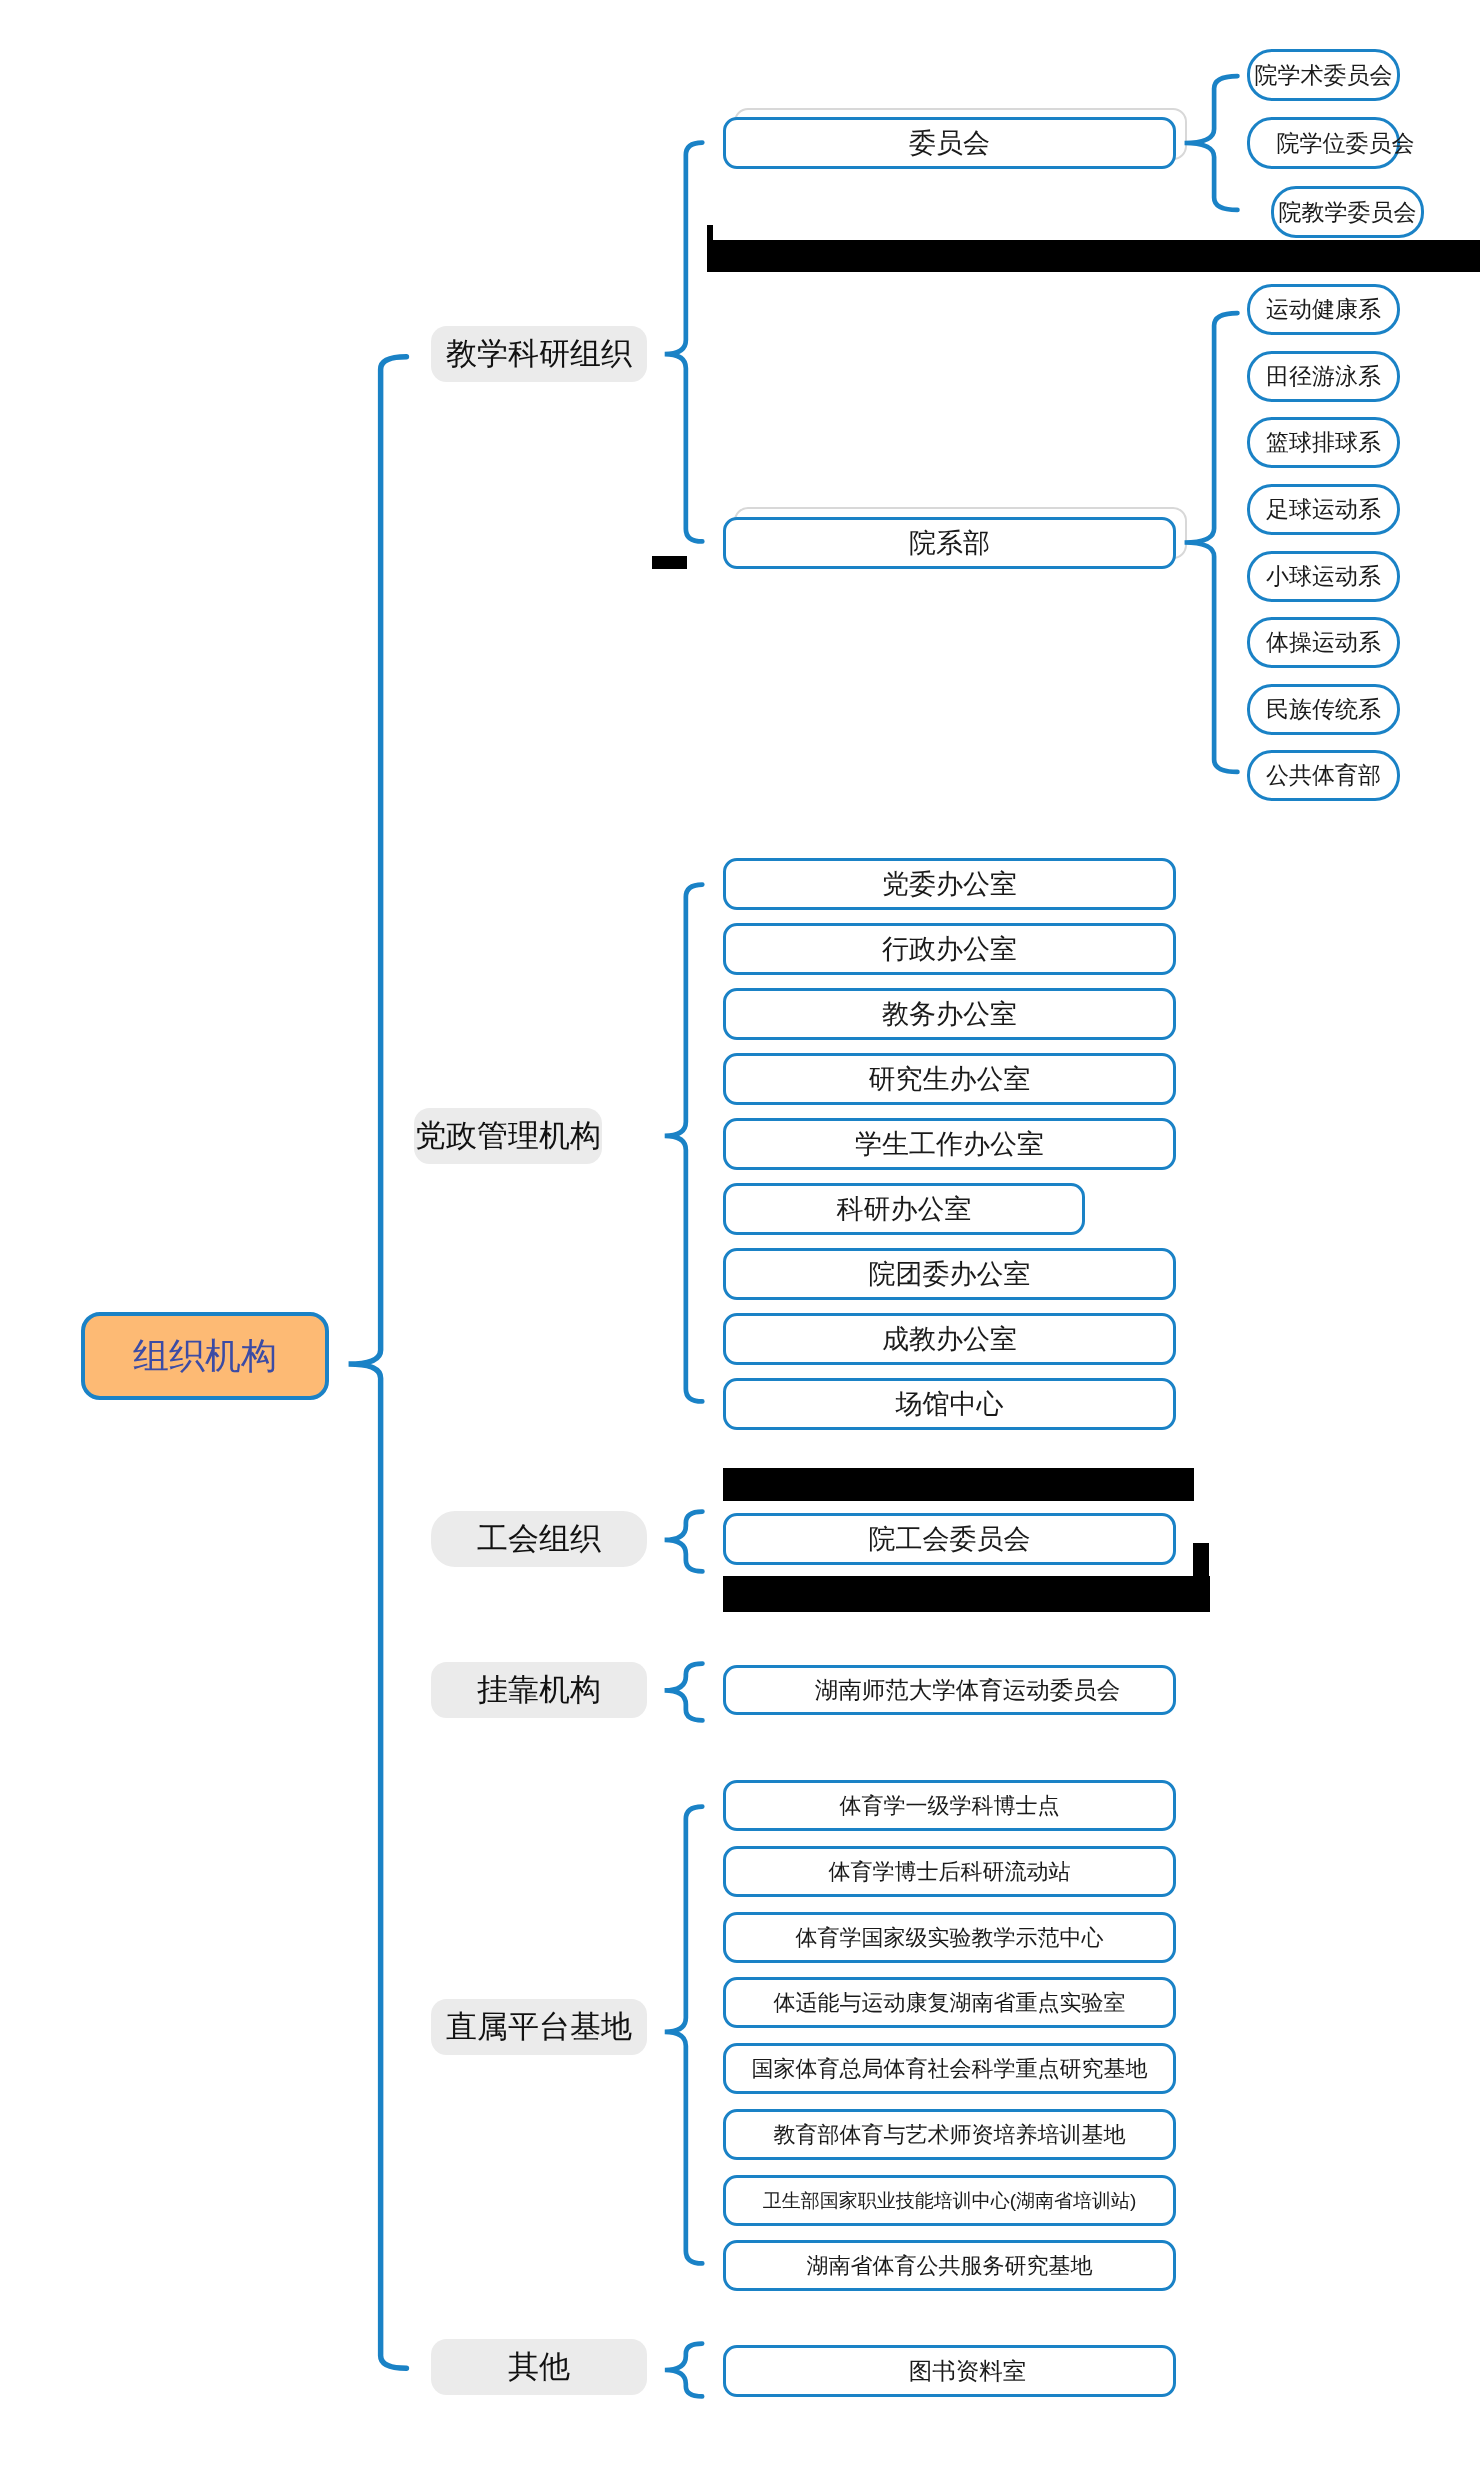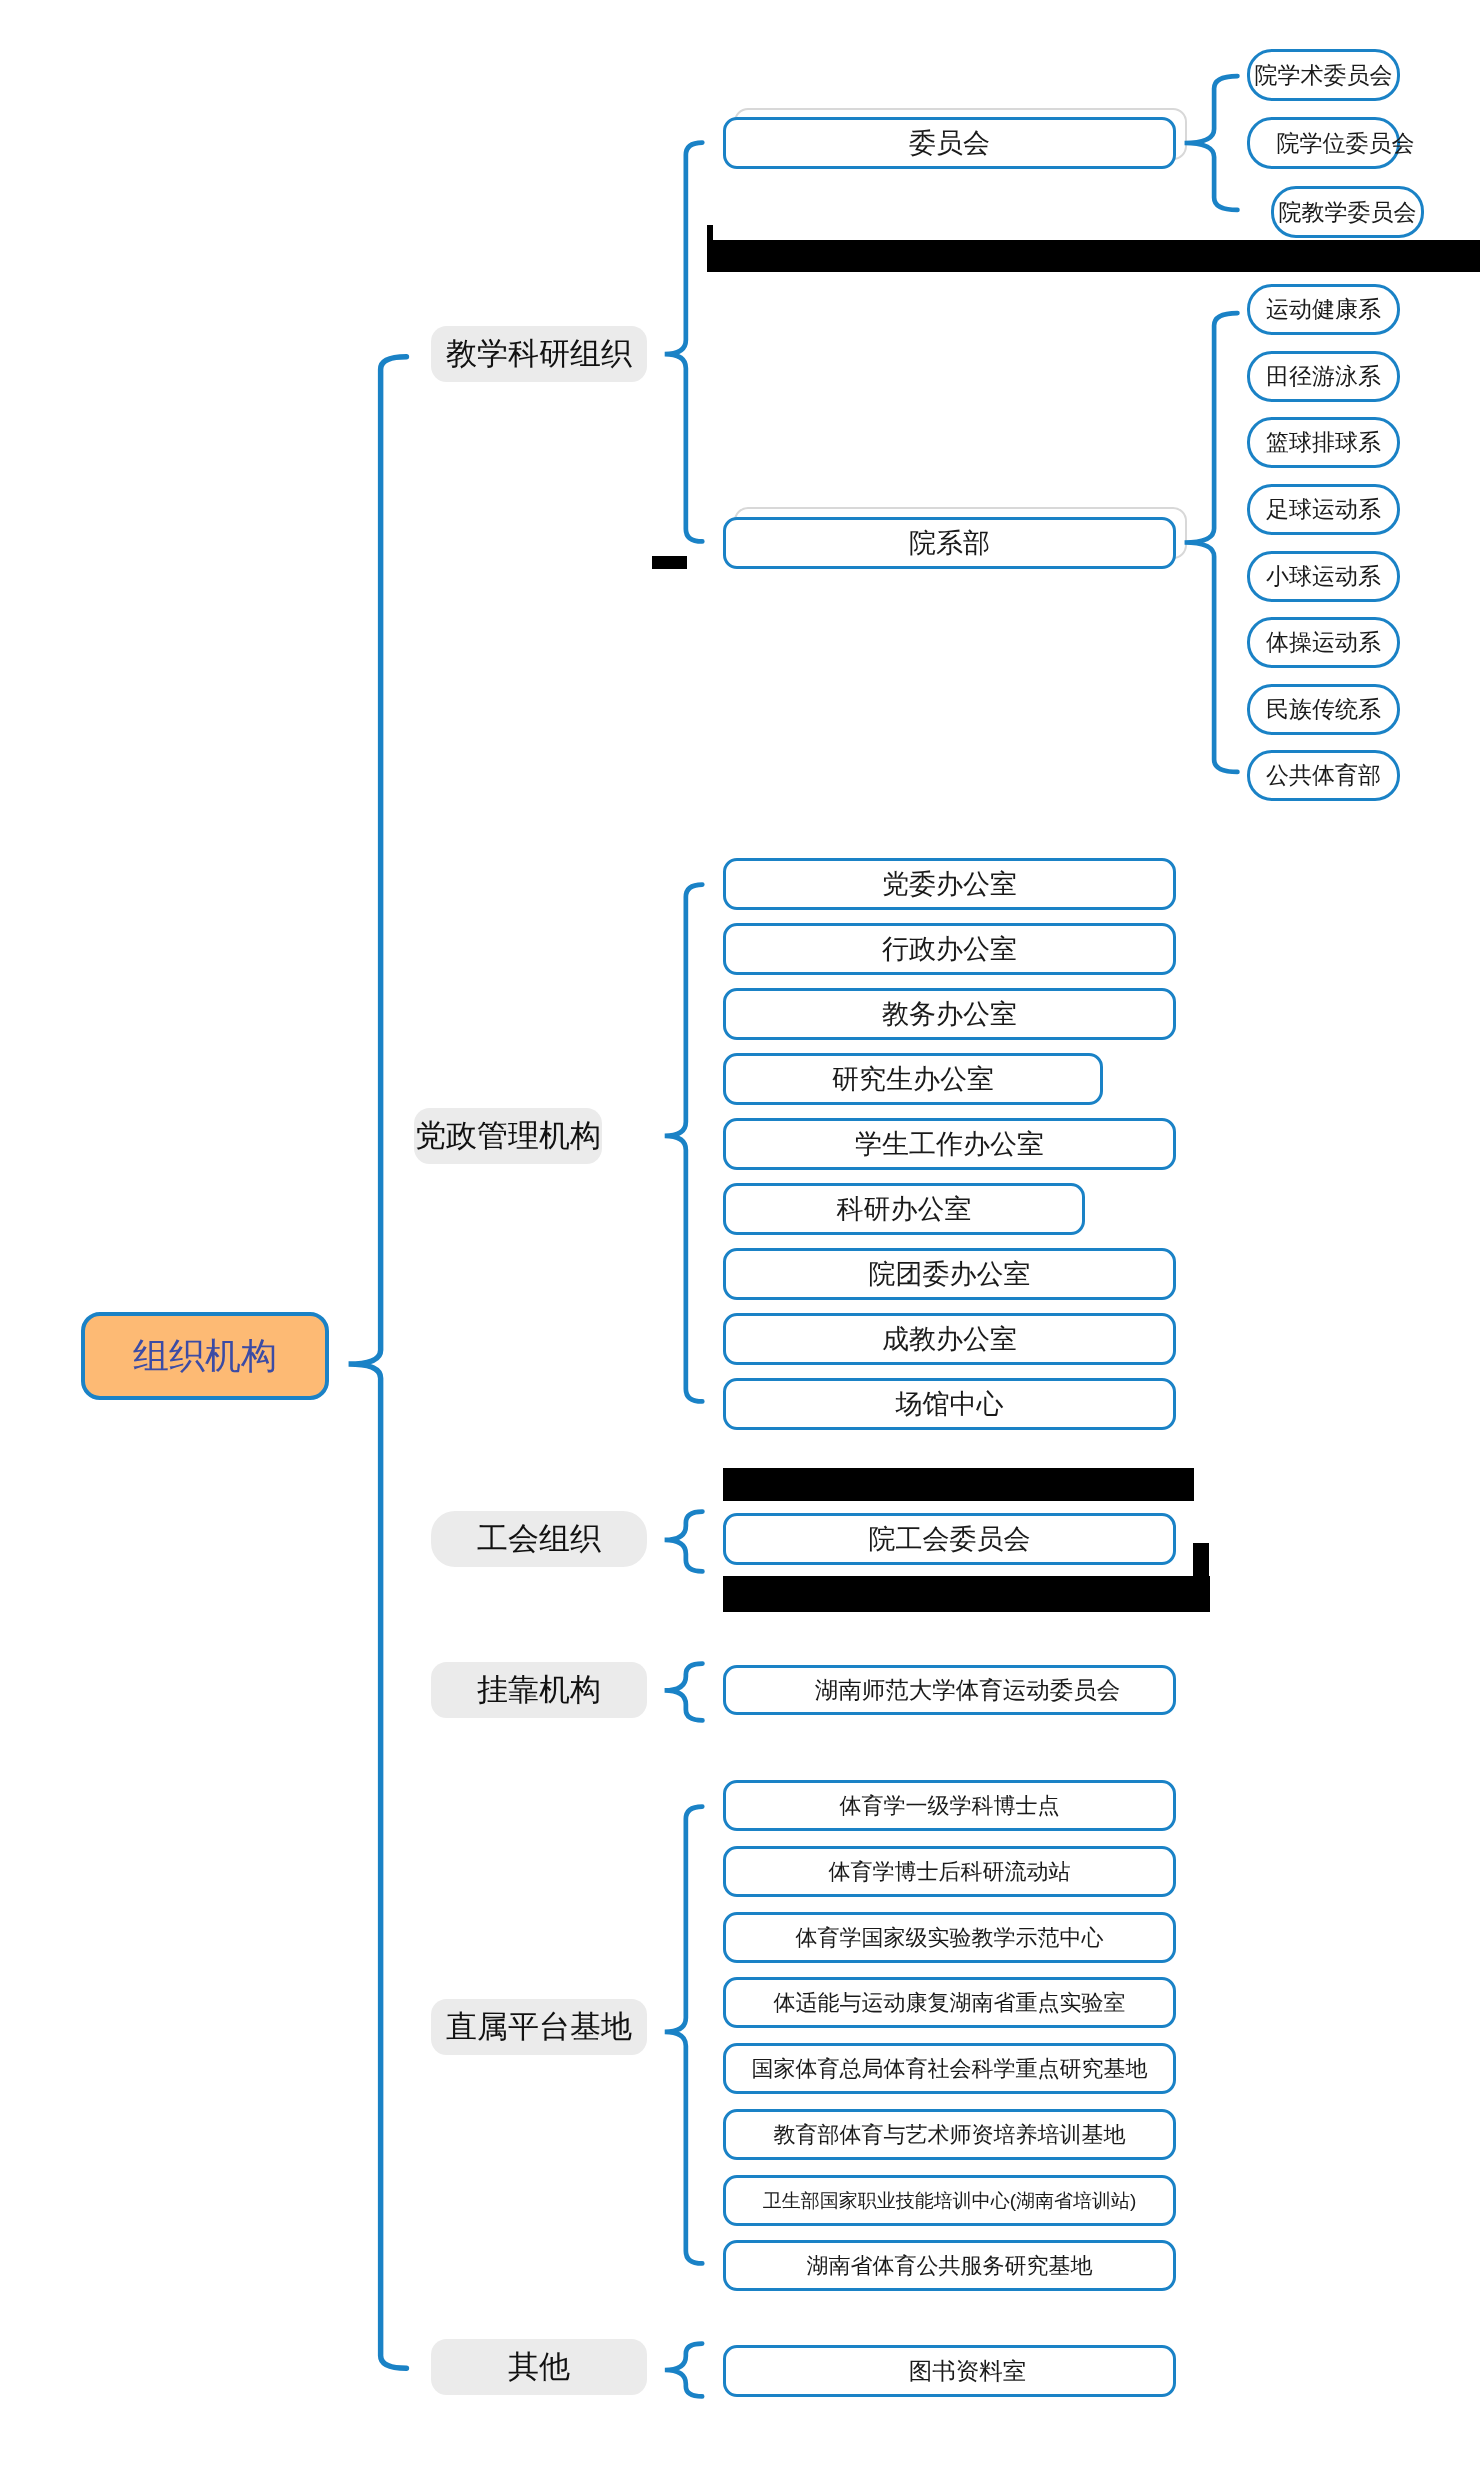--- a/index.html
+++ b/index.html
@@ -155,21 +155,21 @@
 
   <div class="node leaf" style="left:723px;top:858px;width:453px;height:52px;">
       <span>党委办公室</span>
     </div>
   <div class="node leaf" style="left:723px;top:923px;width:453px;height:52px;">
       <span>行政办公室</span>
     </div>
   <div class="node leaf" style="left:723px;top:988px;width:453px;height:52px;">
       <span>教务办公室</span>
     </div>
-  <div class="node leaf" style="left:723px;top:1053px;width:380px;height:52px;">
+  <div class="node leaf" style="left:723px;top:1053px;width:453px;height:52px;">
       <span>研究生办公室</span>
     </div>
   <div class="node leaf" style="left:723px;top:1118px;width:453px;height:52px;">
       <span>学生工作办公室</span>
     </div>
   <div class="node leaf" style="left:723px;top:1183px;width:362px;height:52px;">
       <span>科研办公室</span>
     </div>
   <div class="node leaf" style="left:723px;top:1248px;width:453px;height:52px;">
       <span>院团委办公室</span>

